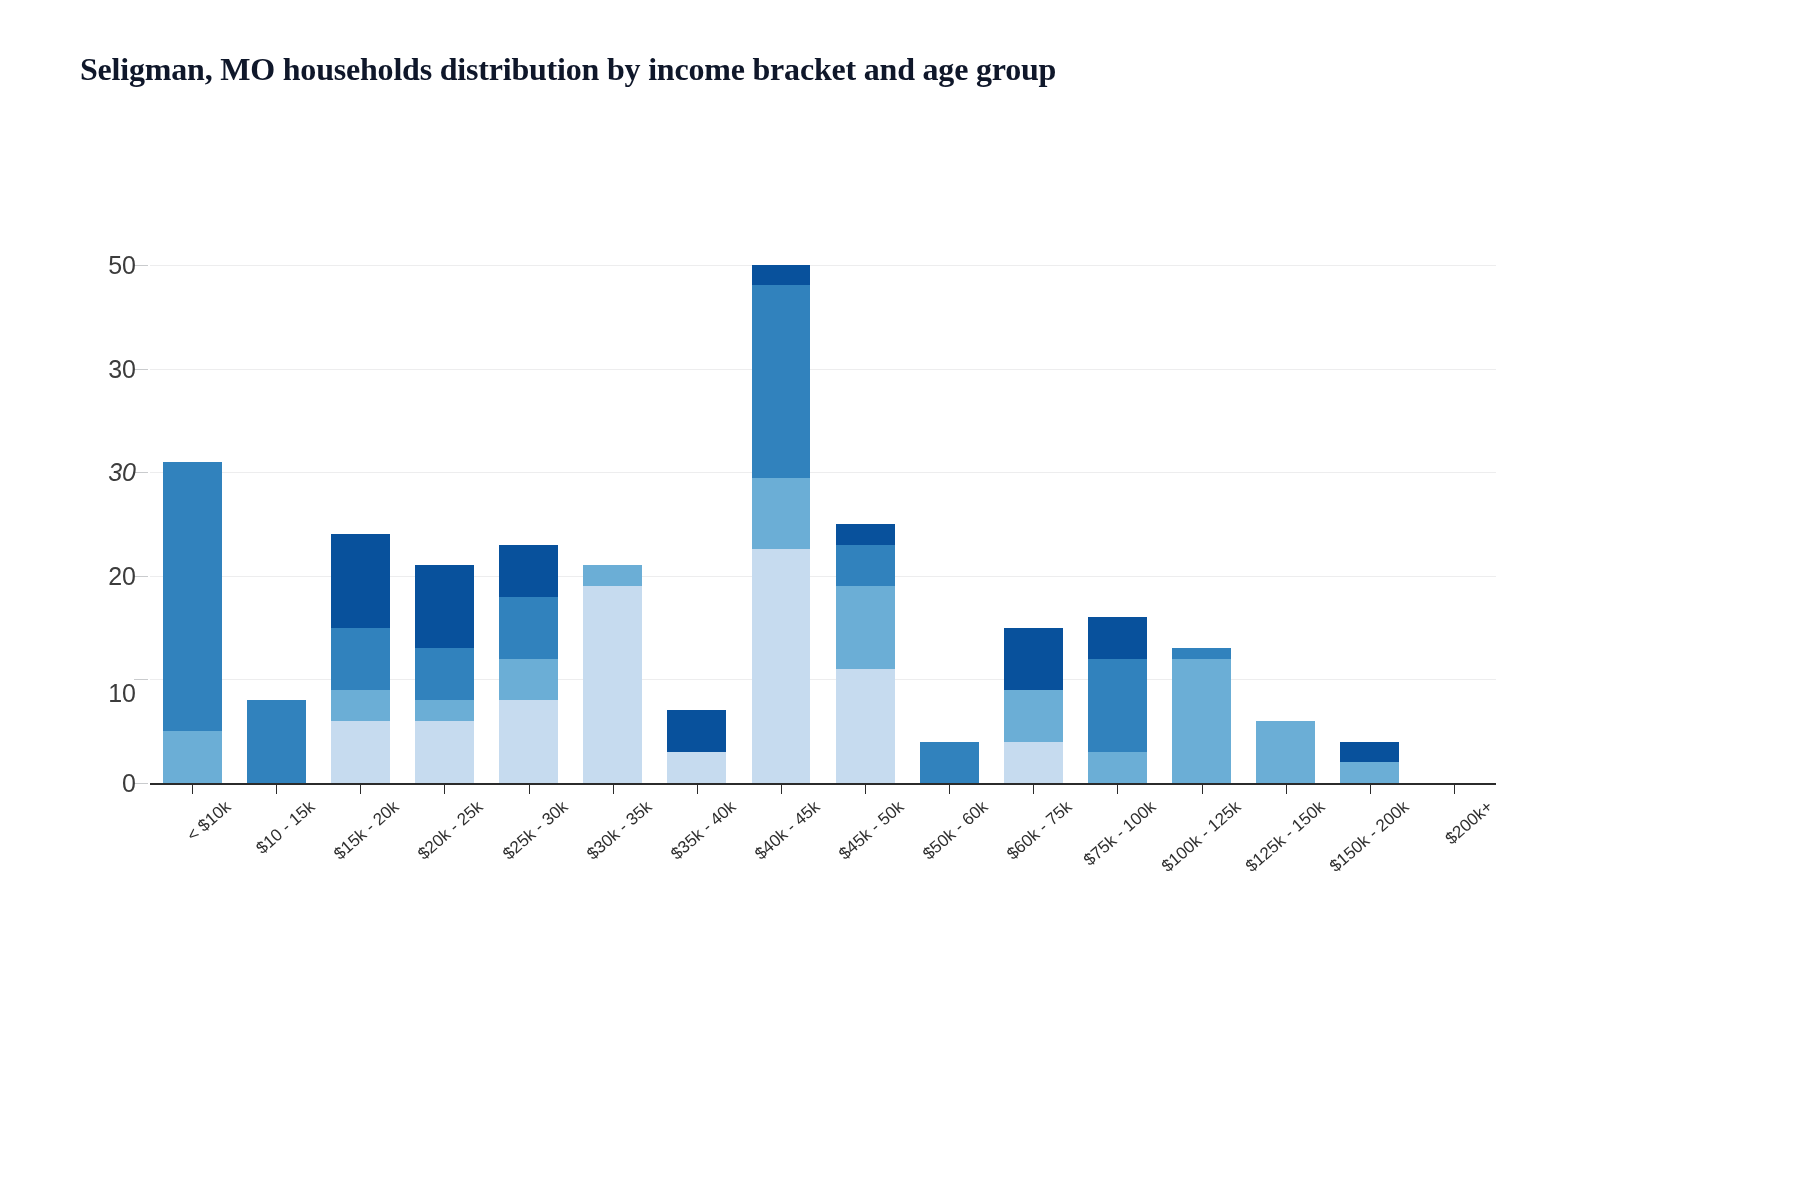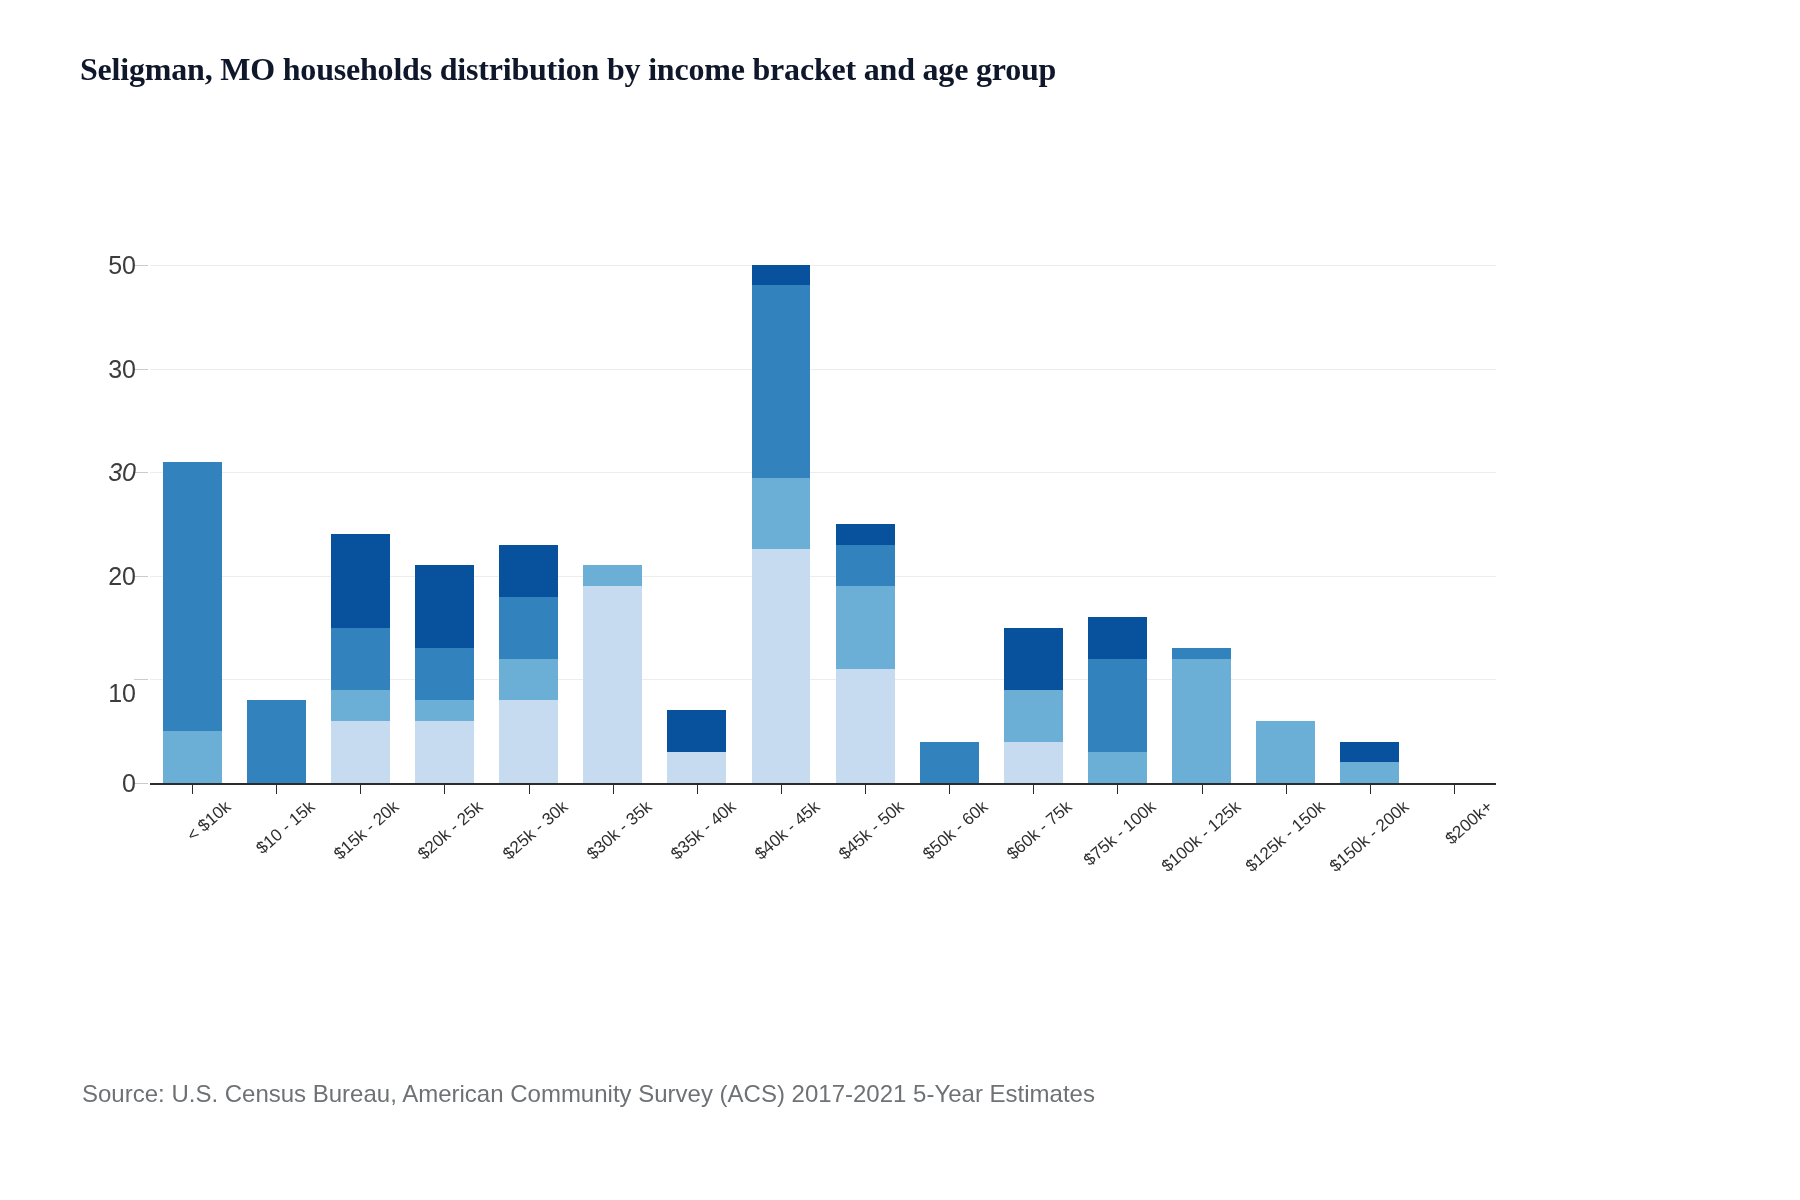--- a/index.html
+++ b/index.html
@@ -271,15 +271,14 @@
   <div id="yticks">
       <div class="ytick-label" style="top: 783px;">0</div>
       <div class="ytick-label" style="top: 679.4px; margin-top: 14px;">10</div>
       <div class="ytick-label" style="top: 575.8px;">20</div>
       <div class="ytick-label" style="top: 472.2px; font-style: italic;">30</div>
       <div class="ytick-label" style="top: 368.6px;">30</div>
       <div class="ytick-label" style="top: 265px;">50</div>
     </div>
 
 
-  <div id="source-note">Source: U.S. Census Bureau, American Community Survey (ACS) 2017-2021 5-Year Estimates</div>
 
 </div>
 
 </body></html>

